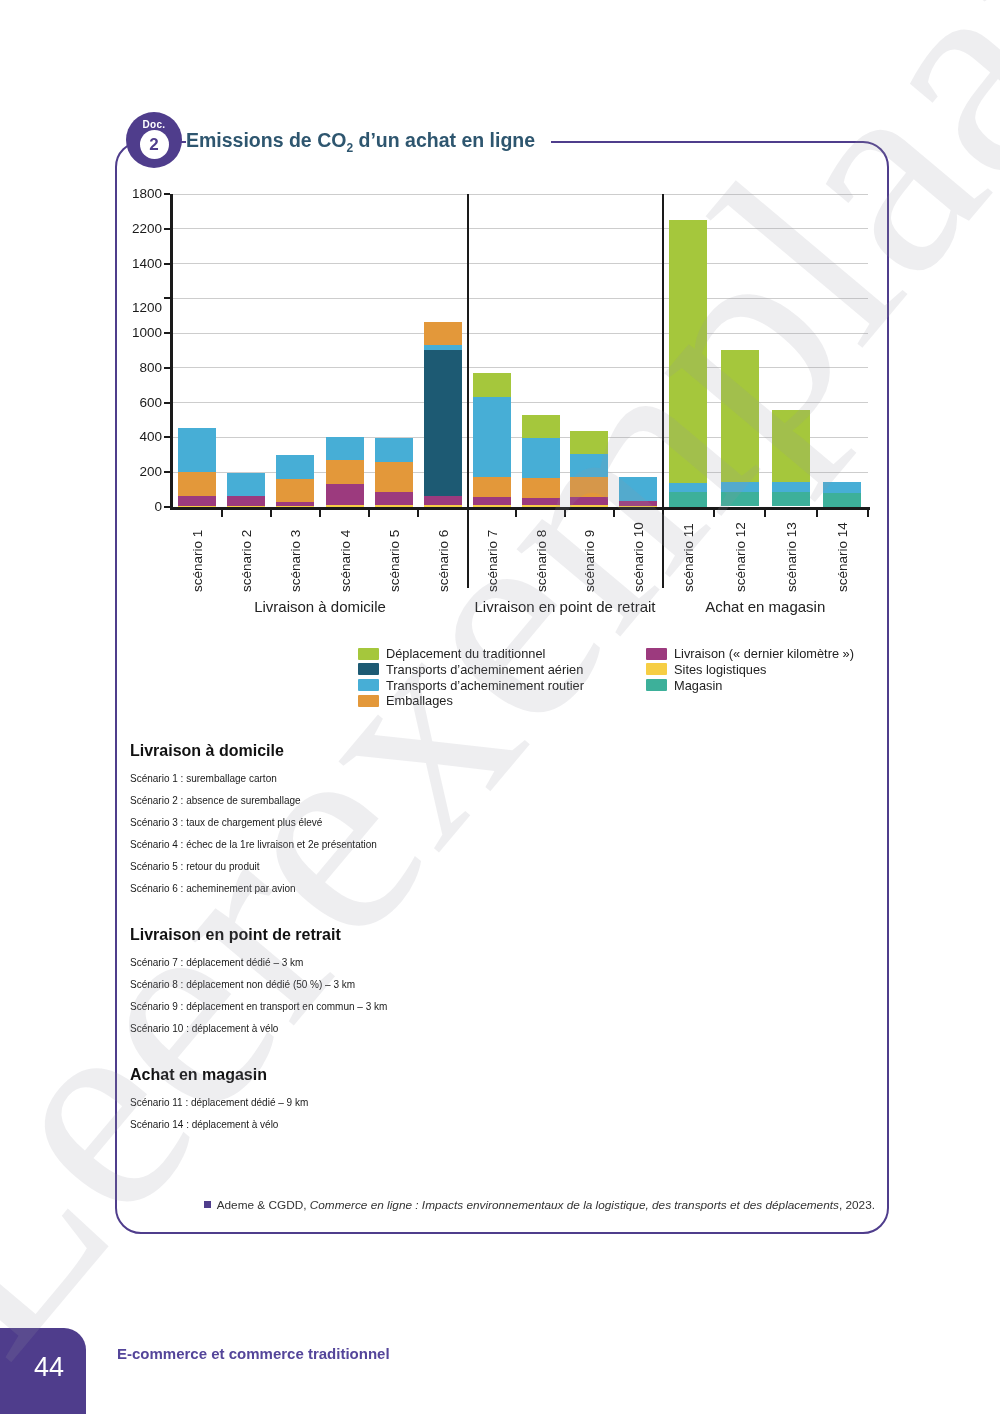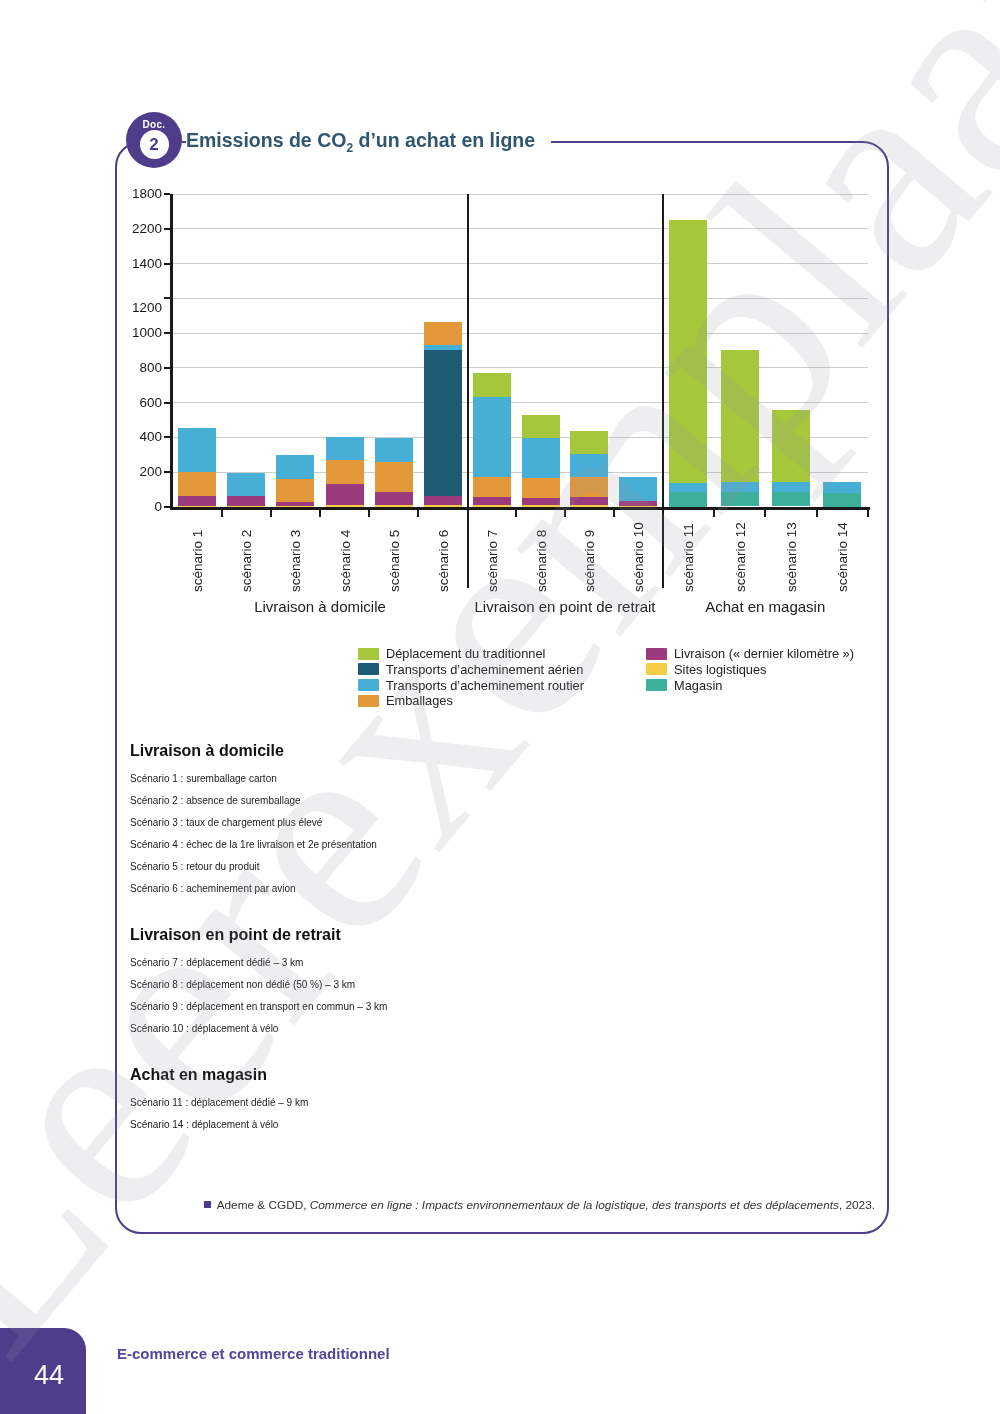--- a/index.html
+++ b/index.html
@@ -38,21 +38,21 @@
   .section{margin-bottom:26px;}
   .section h3{font-size:16px;margin:0 0 8px 0;color:#111;}
   .section p{font-size:10px;line-height:22px;margin:0;color:#1a1a1a;}
   .source{position:absolute;left:130px;top:1198px;width:745px;text-align:right;
         font-size:11.8px;color:#333;z-index:2;}
   .source .sq{display:inline-block;width:7px;height:7px;background:#4f3d8c;
         margin-right:6px;vertical-align:1px;}
   .source .it{font-style:italic;text-align:right;}
   .footer-block{position:absolute;left:0;top:1328px;width:86px;height:86px;
         background:#4f3d8c;border-radius:0 22px 0 0;z-index:2;text-align:center;}
-  .footer-page{color:#fff;font-size:27px;padding-top:32px;margin-left:12px;}
+  .footer-page{color:#fff;font-size:27px;padding-top:24px;margin-left:12px;}
   .footer-label{position:absolute;left:117px;top:1345px;font-size:15px;font-weight:bold;
         color:#54459a;z-index:2;}
 </style>
 </head>
 <body>
 
 <div class="page">
 
   <div class="card"></div>
 

